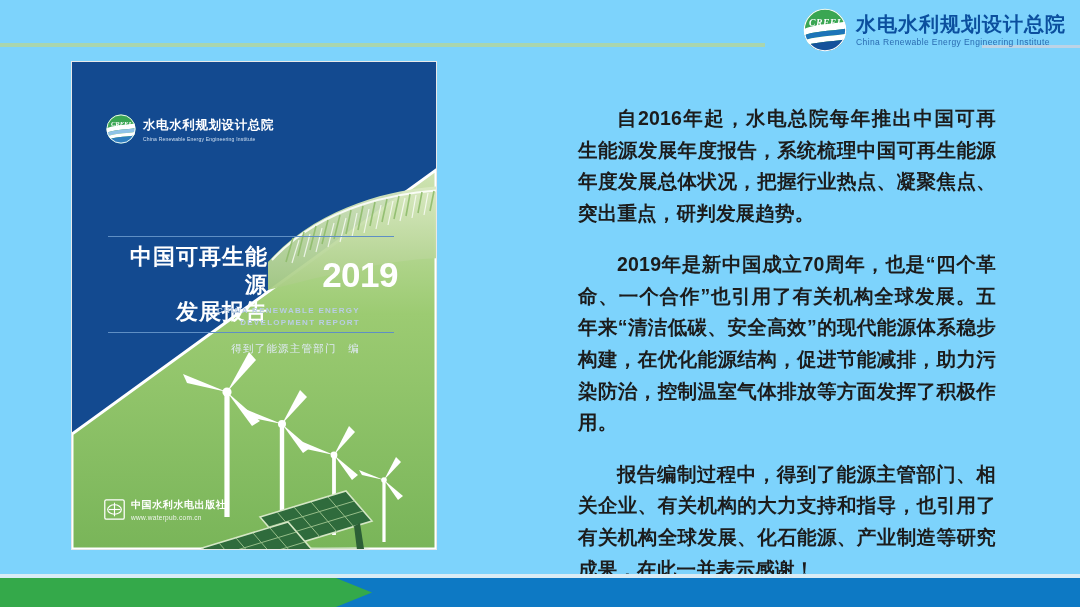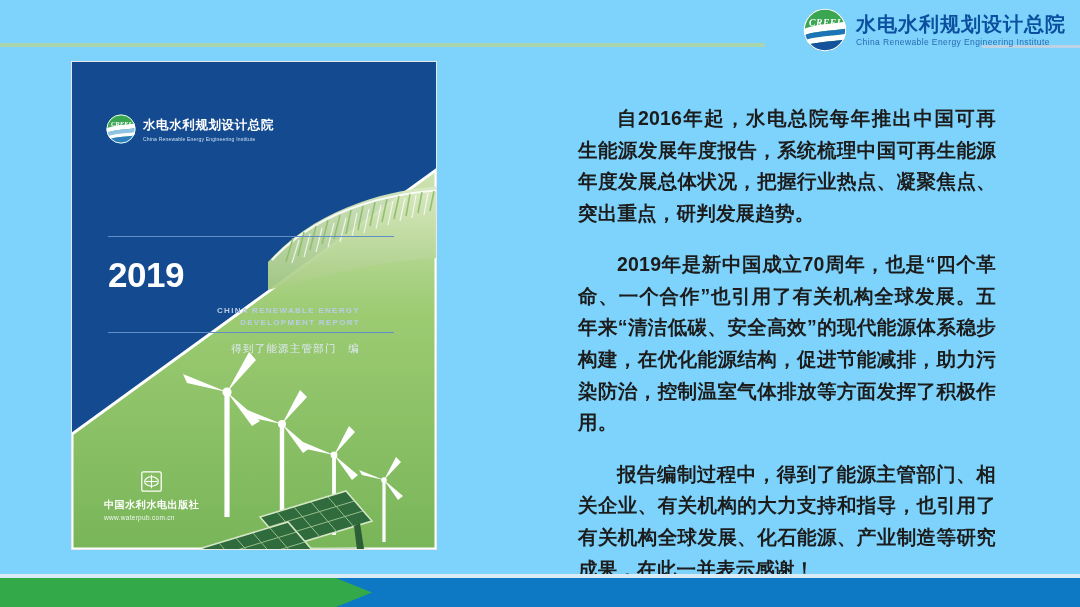--- a/index.html
+++ b/index.html
@@ -178,21 +178,20 @@
     height: 487px;
     pointer-events: none;
   }
   .cover-pub {
     position: absolute;
     left: 32px;
     bottom: 28px;
     display: flex;
     align-items: center;
     gap: 6px;
-    flex-direction: column;
   }
   .pub-seal {
     width: 21px;
     height: 21px;
     flex: 0 0 21px;
   }
   .pub-name {
     font-size: 10px;
     font-weight: bold;
     color: #ffffff;
@@ -445,20 +444,24 @@
       </div>
       <div>
         <div class="cover-logo-cn">水电水利规划设计总院</div>
         <div class="cover-logo-en">China Renewable Energy Engineering Institute</div>
       </div>
     </div>
 
     <div class="cover-rule-top"></div>
 
     <div class="cover-titlerow">
+      <div class="cover-title">
+        <div>中国可再生能源</div>
+        <div>发展报告</div>
+      </div>
       <div class="cover-year">2019</div>
     </div>
 
     <div class="cover-subtitle">
       <div>CHINA RENEWABLE ENERGY</div>
       <div>DEVELOPMENT REPORT</div>
     </div>
 
     <div class="cover-rule-bottom"></div>
 

